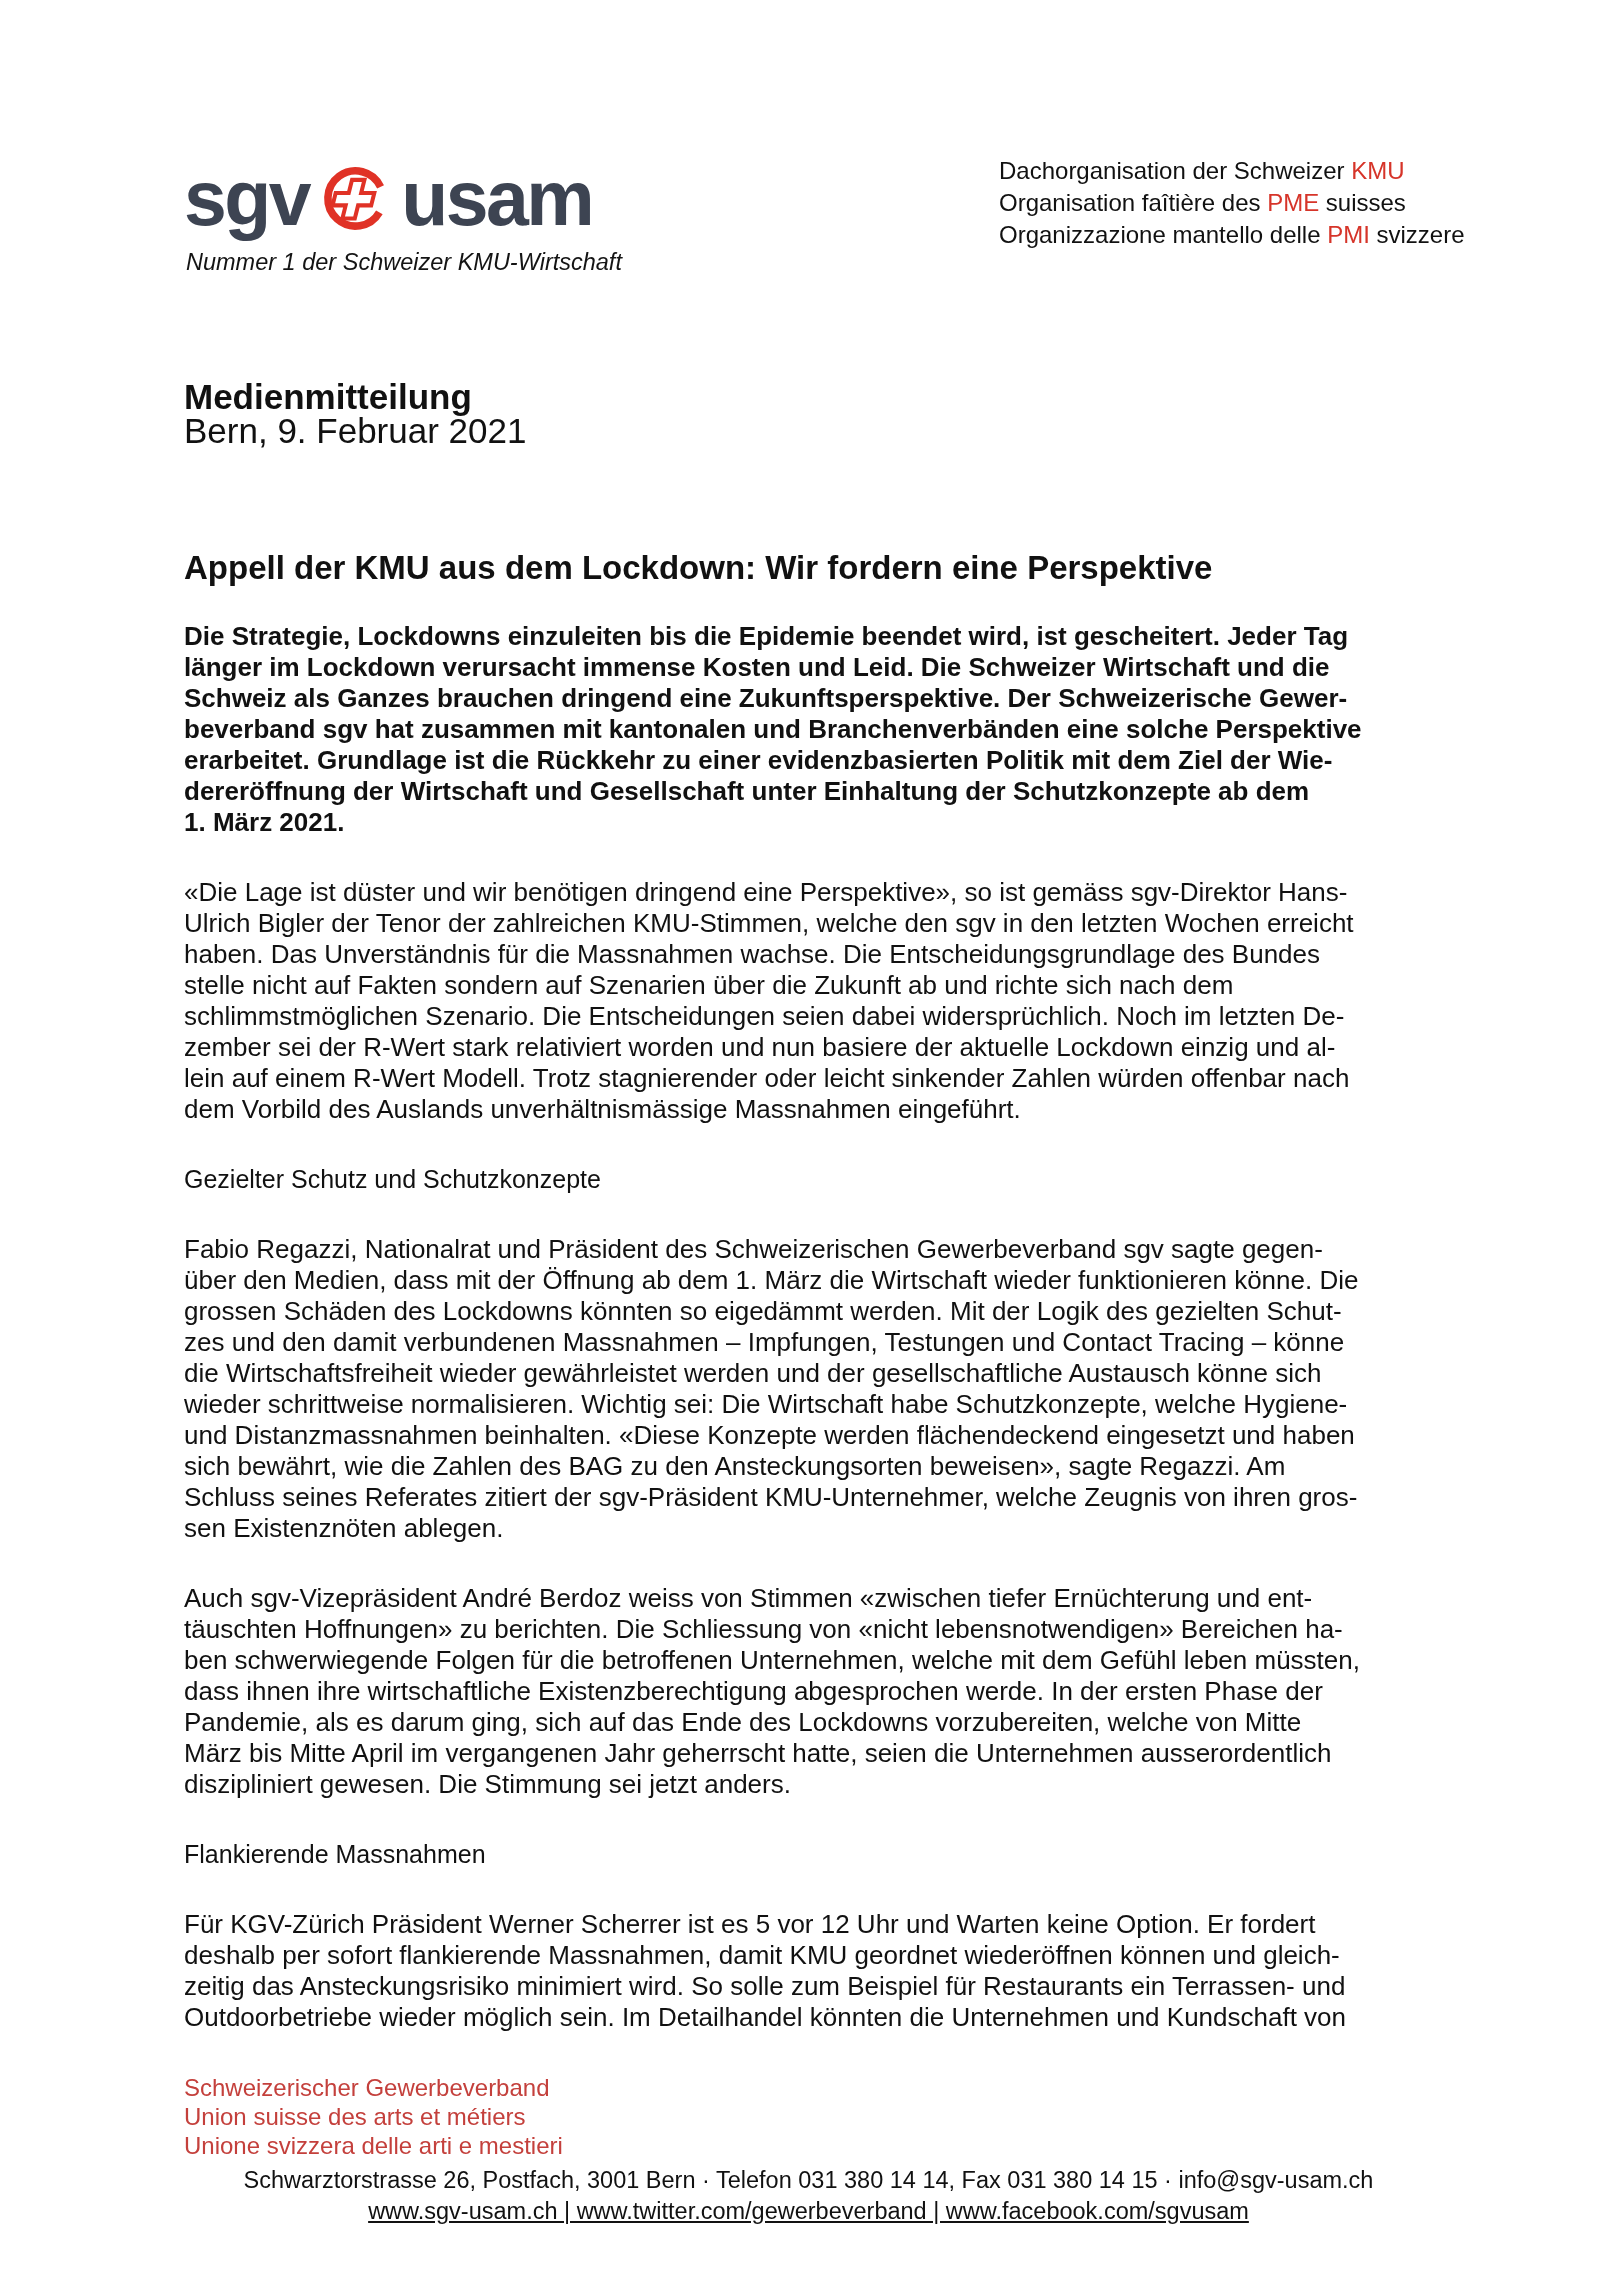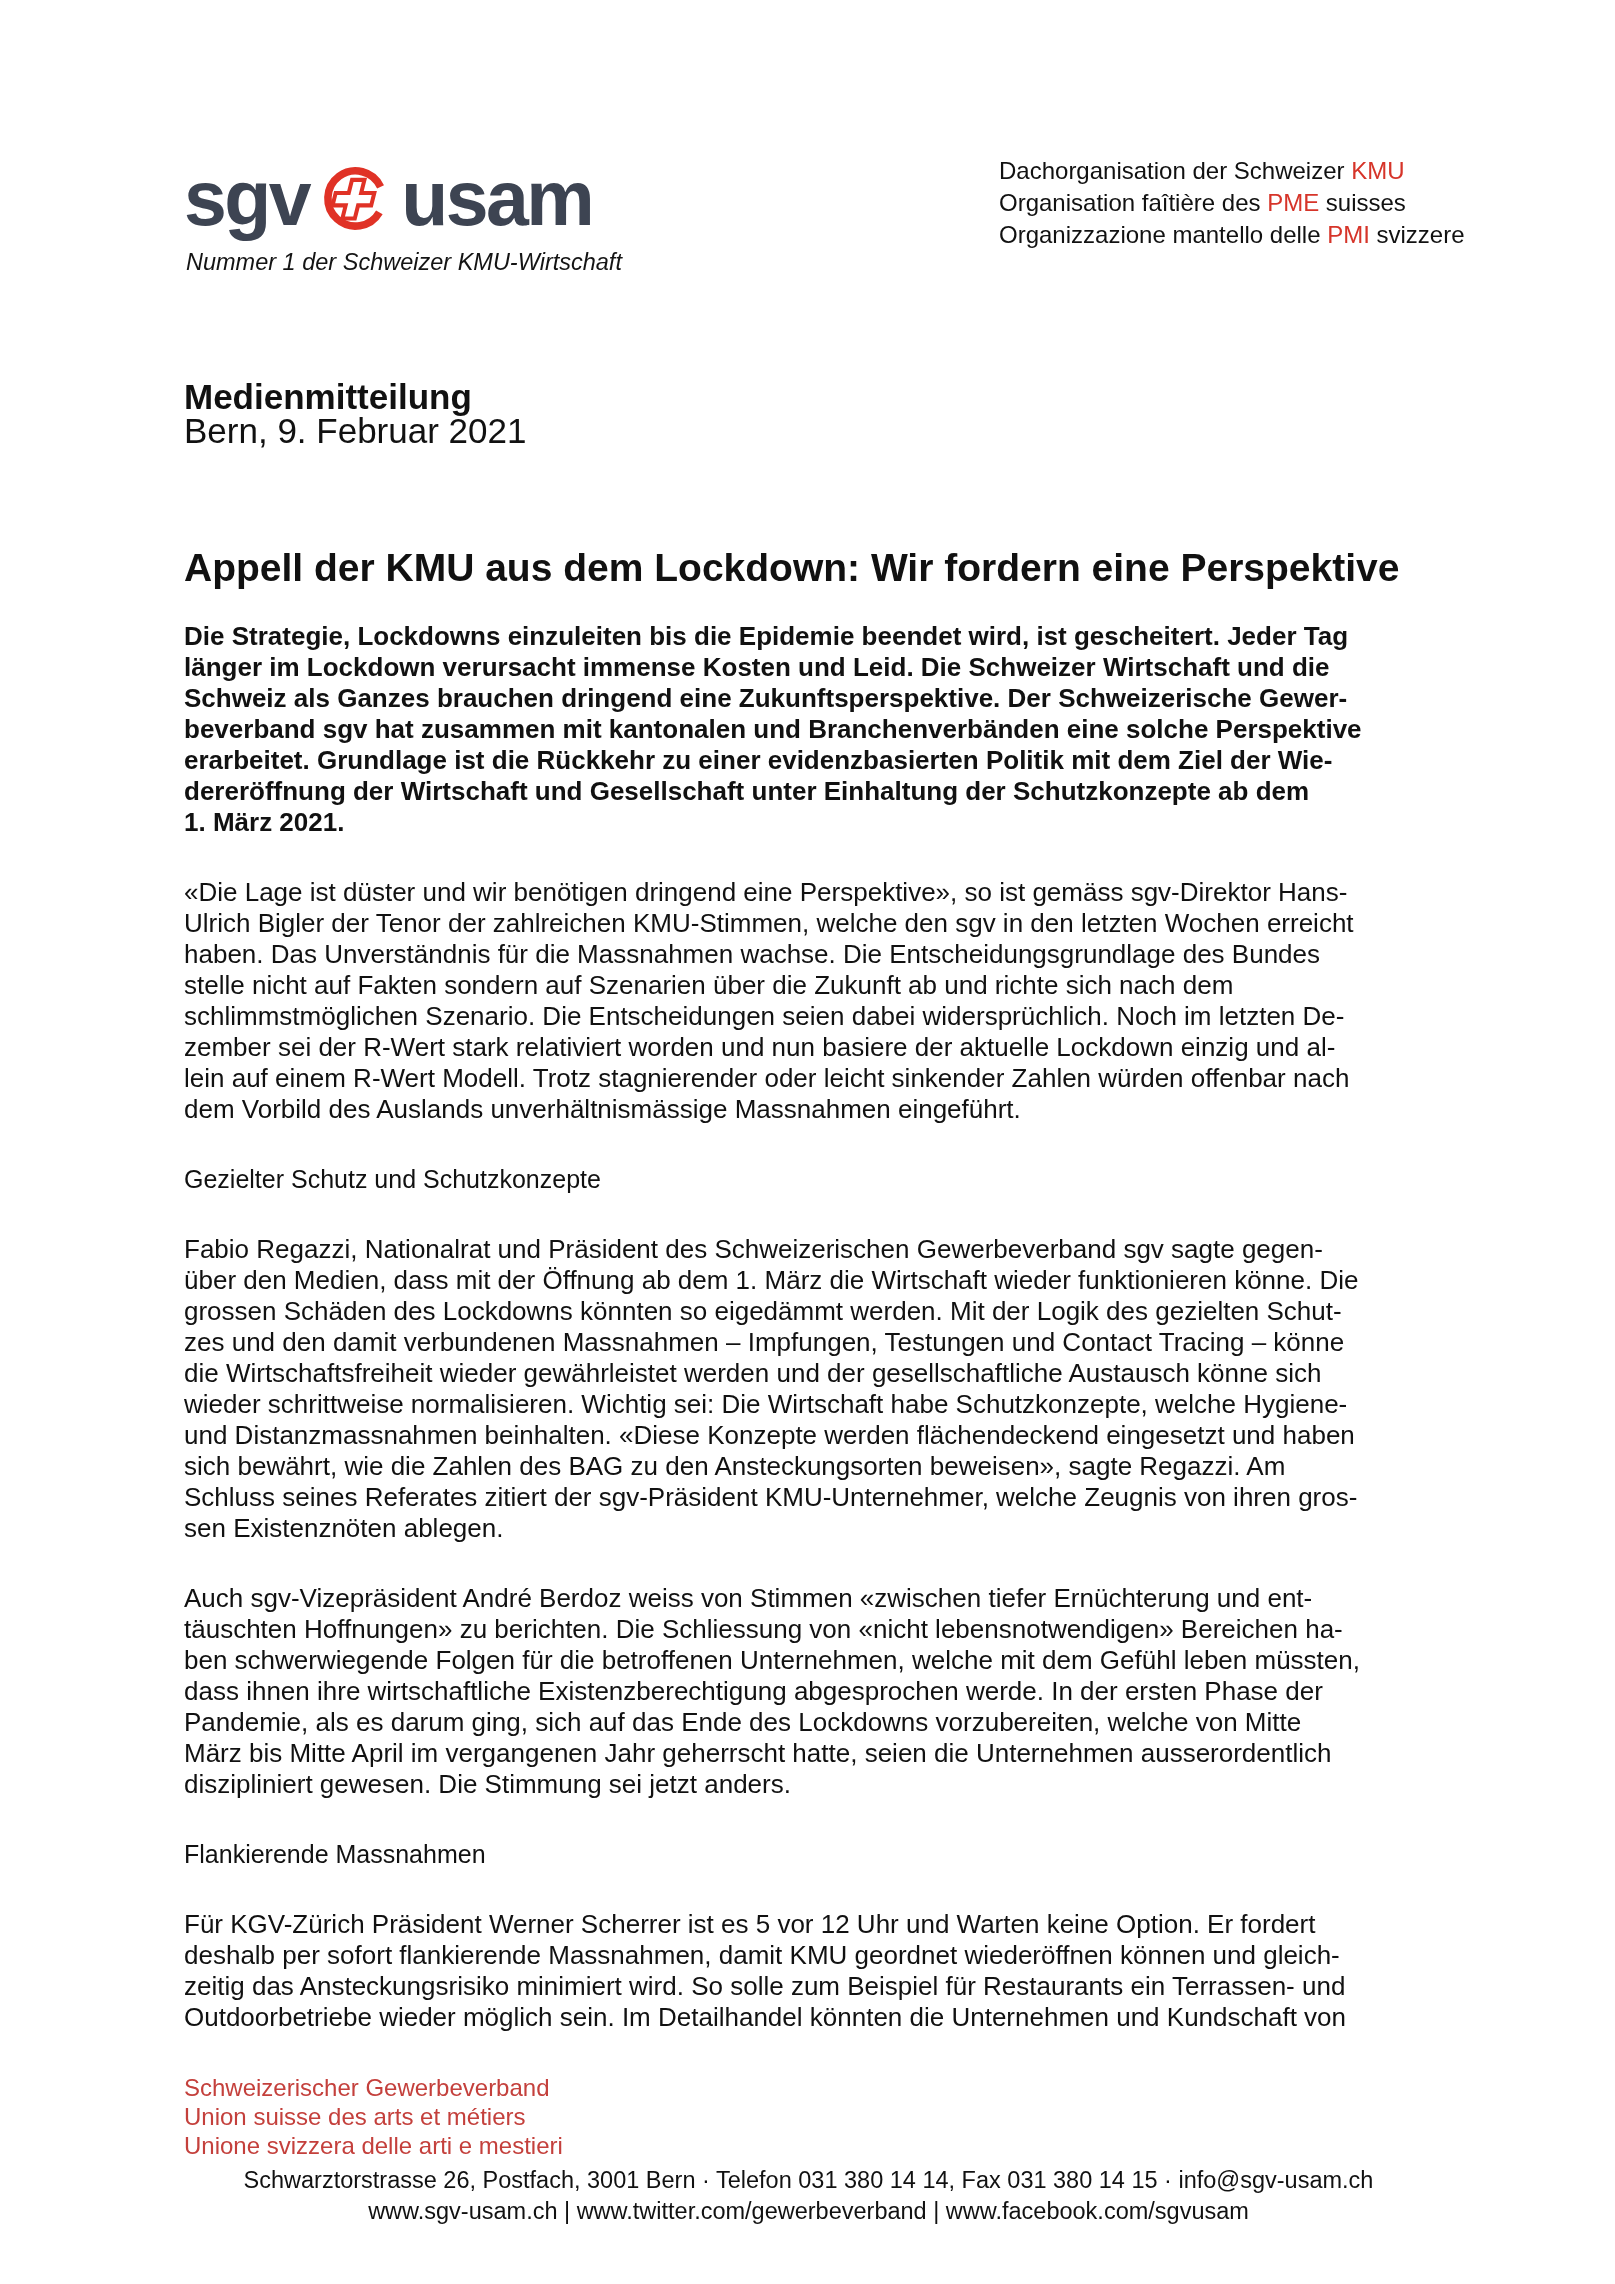--- a/index.html
+++ b/index.html
@@ -59,21 +59,21 @@
     line-height:34px;
   }
   .doc-type{font-weight:bold;}
   
   .content{
     position:absolute;
     left:184px; top:548px;
     width:1249px;
   }
   .title{
-    font-size:39px;
+    font-size:33px;
     line-height:39px;
     font-weight:bold;
     margin:0 0 34px 0;
   }
   .body-par, .lead-par{
     font-size:26px;
     line-height:31px;
     margin:0 0 39px 0;
     white-space:pre-line;
   }
@@ -101,20 +101,21 @@
   .footer-address{
     text-align:center;
     font-size:23.5px;
     line-height:31px;
     margin-top:5.2px;
   }
   .footer-web{
     text-align:center;
     font-size:23.5px;
     line-height:31px;
+    text-decoration:underline;
   }
 </style>
 </head>
 <body>
 
 <div class="page">
 
   <div class="logo-row">
     <span class="logo-word">sgv</span>
     <svg class="emblem" viewBox="0 0 100 100" aria-hidden="true">

